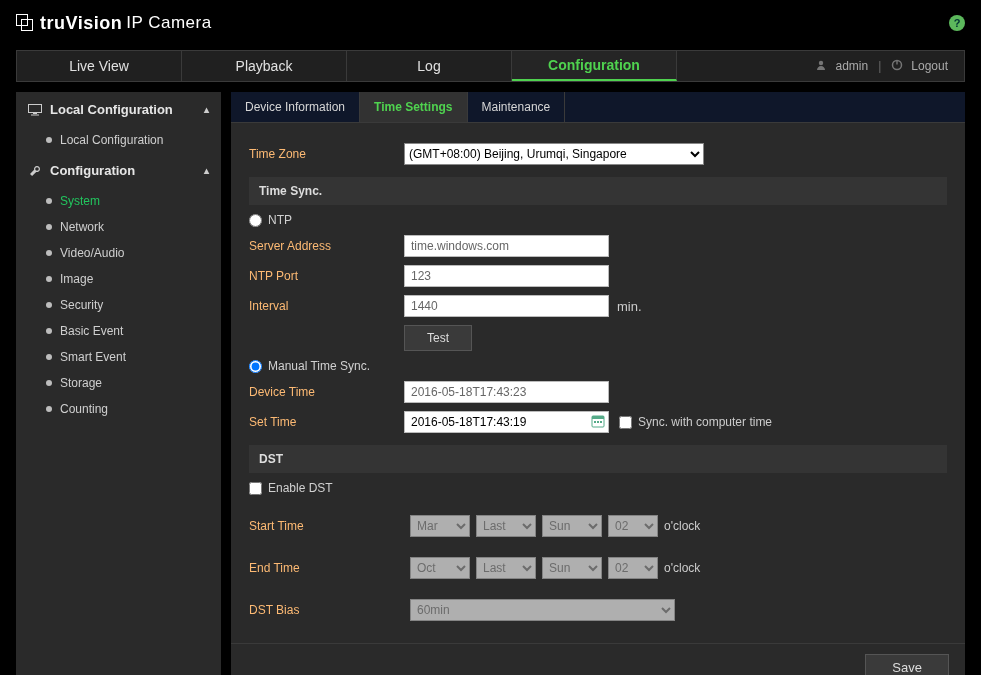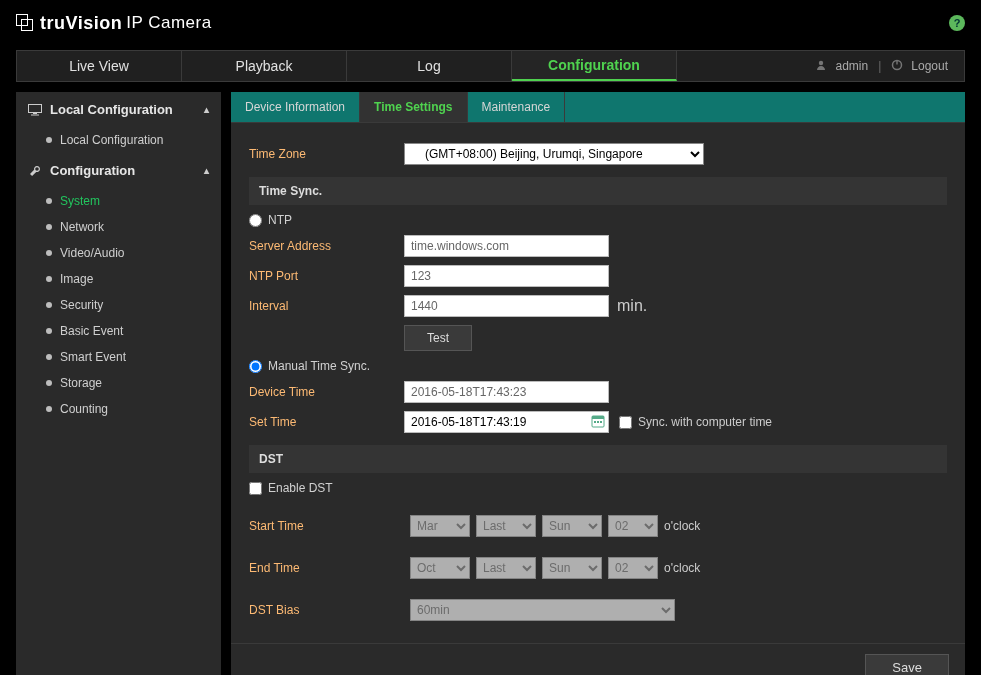--- a/index.html
+++ b/index.html
@@ -98,21 +98,21 @@
     background:#bdbdbd; flex-shrink:0;
   }
   .main {
     flex:1;
     background:#2a2a2a;
     position: relative;
   }
   .sub-tabs {
     display:flex;
     border-bottom:1px solid #3a3a3a;
-    background:#0f766e;
+    background:#0f172a;
   }
   .sub-tab {
     padding:8px 14px;
     color:#d6d6d6; font-size:12px;
     cursor:pointer;
     border-right:1px solid #3a3a3a;
   }
   .sub-tab.active {
     color:#4fd24f; font-weight:bold;
     background:#323232;
@@ -132,30 +132,30 @@
     color:#ddd; font-weight:bold;
     padding:7px 10px;
     margin:12px 0 8px 0;
     font-size:12px;
     display:flex; align-items:center; gap:8px;
   }
   .section-head.sub { margin-top:12px; }
   select.big {
     width:300px; height:22px;
     background:#fff; color:#000; border:1px solid #888;
-    font-size:12px; padding:1px 16px;
+    font-size:12px; padding:1px 0;
   }
   input.txt {
     width:205px; height:22px;
     background:#fff; color:#555; border:1px solid #bbb;
     font-size:12px; padding:2px 6px;
   }
   input.txt.readonly { color:#666; }
   input.txt.dark { color:#000; }
-  .unit { margin-left:8px; color:#ccc; font-size:16px; }
+  .unit { margin-left:8px; color:#ccc; font-size:13px; }
   .btn {
     background:#3a3a3a; border:1px solid #555;
     color:#ddd; padding:5px 22px; cursor:pointer;
     font-size:12px;
   }
   .radio-row, .check-row {
     display:flex; align-items:center; gap:6px;
     margin:8px 0; color:#d0d0d0; font-size:12px;
   }
   input[type=radio], input[type=checkbox] { cursor:pointer; }

